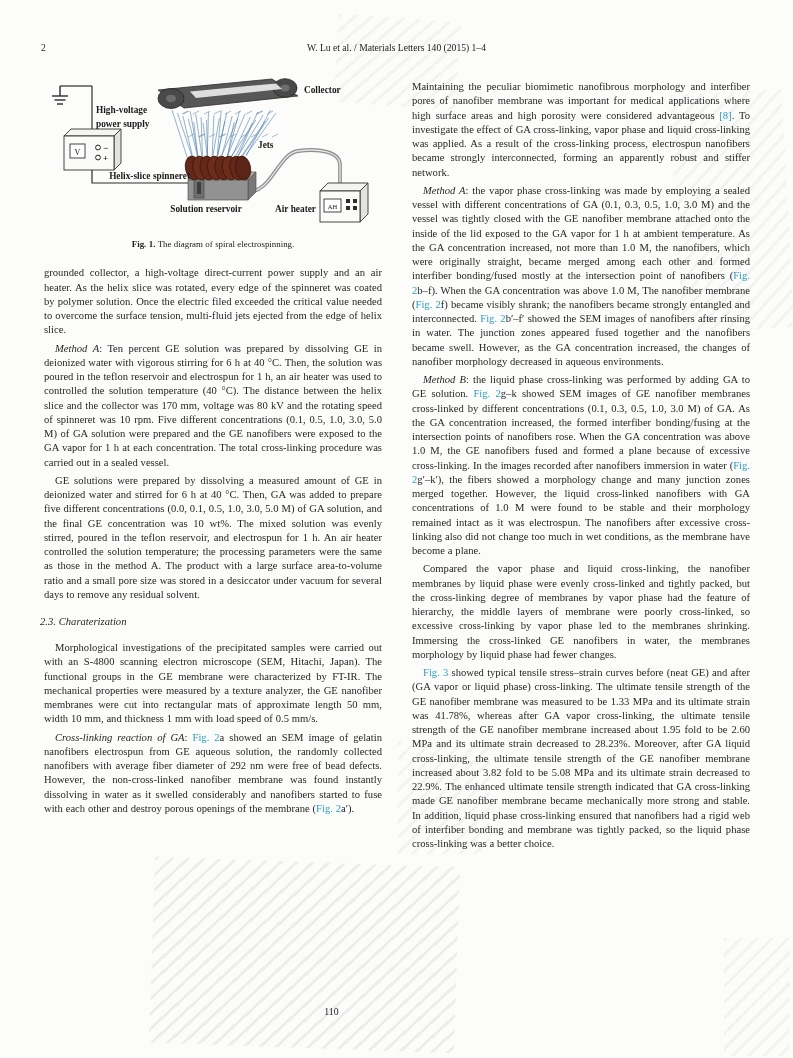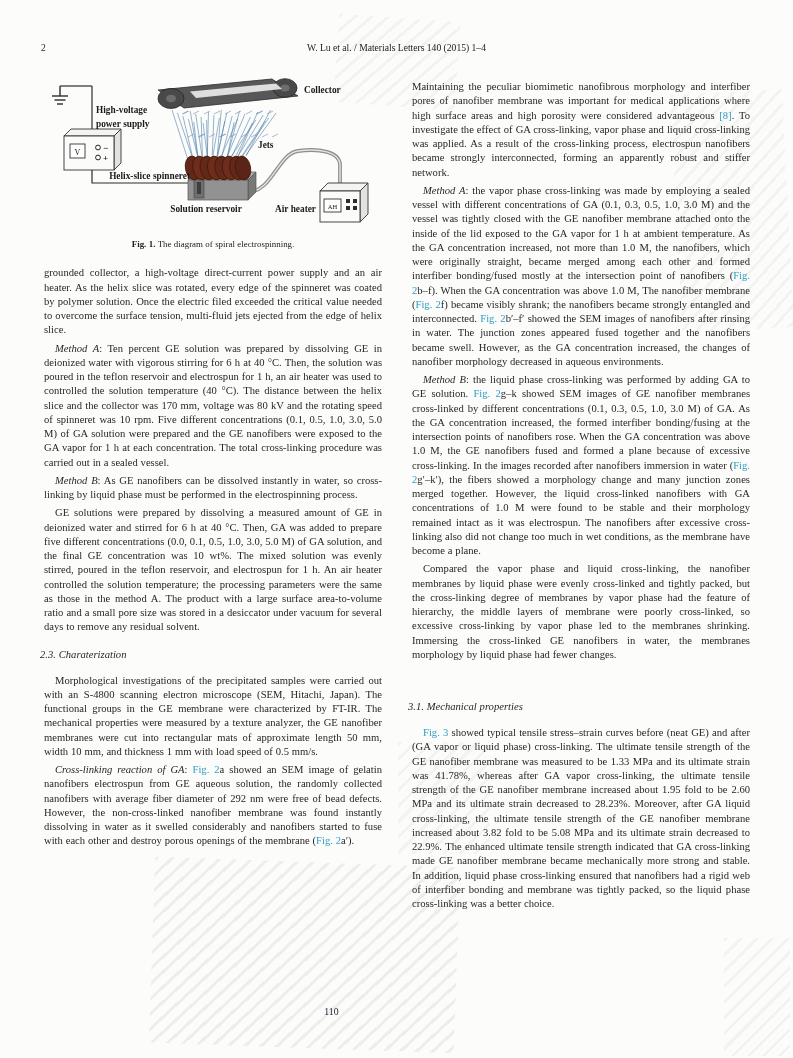--- a/index.html
+++ b/index.html
@@ -185,30 +185,28 @@
       <text class="fig-label" x="276" y="136" text-anchor="end">Air heater</text>
     </svg>
     <div class="caption">
       <span class="b">Fig. 1.</span>
       <span>The diagram of spiral electrospinning.</span>
     </div>
   </div>
   <div>
       <p class="para"><span>grounded collector, a high-voltage direct-current power supply and an air heater. As the helix slice was rotated, every edge of the spinneret was coated by polymer solution. Once the electric filed exceeded the critical value needed to overcome the surface tension, multi-fluid jets ejected from the edge of helix slice.</span></p>
       <p class="para indent"><span class="i">Method A</span><span>: Ten percent GE solution was prepared by dissolving GE in deionized water with vigorous stirring for 6 h at 40 °C. Then, the solution was poured in the teflon reservoir and electrospun for 1 h, an air heater was used to controlled the solution temperature (40 °C). The distance between the helix slice and the collector was 170 mm, voltage was 80 kV and the rotating speed of spinneret was 10 rpm. Five different concentrations (0.1, 0.5, 1.0, 3.0, 5.0 M) of GA solution were prepared and the GE nanofibers were exposed to the GA vapor for 1 h at each concentration. The total cross-linking procedure was carried out in a sealed vessel.</span></p>
-      <p class="para indent"><span class="i">Method B</span><span>: As GE nanofibers can be dissolved instantly in water, so cross-linking by liquid phase must be performed in the electrospinning process.</span></p>
       <p class="para indent"><span>GE solutions were prepared by dissolving a measured amount of GE in deionized water and stirred for 6 h at 40 °C. Then, GA was added to prepare five different concentrations (0.0, 0.1, 0.5, 1.0, 3.0, 5.0 M) of GA solution, and the final GE concentration was 10 wt%. The mixed solution was evenly stirred, poured in the teflon reservoir, and electrospun for 1 h. An air heater controlled the solution temperature; the processing parameters were the same as those in the method A. The product with a large surface area-to-volume ratio and a small pore size was stored in a desiccator under vacuum for several days to remove any residual solvent.</span></p>
       <h3 class="sec-heading">2.3. Charaterization</h3>
       <p class="para indent"><span>Morphological investigations of the precipitated samples were carried out with an S-4800 scanning electron microscope (SEM, Hitachi, Japan). The functional groups in the GE membrane were characterized by FT-IR. The mechanical properties were measured by a texture analyzer, the GE nanofiber membranes were cut into rectangular mats of approximate length 50 mm, width 10 mm, and thickness 1 mm with load speed of 0.5 mm/s.</span></p>
       <p class="para indent"><span class="i">Cross-linking reaction of GA</span><span>: </span><span class="link">Fig. 2</span><span>a showed an SEM image of gelatin nanofibers electrospun from GE aqueous solution, the randomly collected nanofibers with average fiber diameter of 292 nm were free of bead defects. However, the non-cross-linked nanofiber membrane was found instantly dissolving in water as it swelled considerably and nanofibers started to fuse with each other and destroy porous openings of the membrane (</span><span class="link">Fig. 2</span><span>a′).</span></p>
     </div>
 </div>
 
 <div id="right-col" class="col">
     <p class="para"><span>Maintaining the peculiar biomimetic nanofibrous morphology and interfiber pores of nanofiber membrane was important for medical applications where high surface areas and high porosity were considered advantageous </span><span class="link">[8]</span><span>. To investigate the effect of GA cross-linking, vapor phase and liquid cross-linking was applied. As a result of the cross-linking process, electrospun nanofibers became strongly interconnected, forming an apparently robust and stiffer network.</span></p>
     <p class="para indent"><span class="i">Method A</span><span>: the vapor phase cross-linking was made by employing a sealed vessel with different concentrations of GA (0.1, 0.3, 0.5, 1.0, 3.0 M) and the vessel was tightly closed with the GE nanofiber membrane attached onto the inside of the lid exposed to the GA vapor for 1 h at ambient temperature. As the GA concentration increased, not more than 1.0 M, the nanofibers, which were originally straight, became merged among each other and formed interfiber bonding/fused mostly at the intersection point of nanofibers (</span><span class="link">Fig. 2</span><span>b–f). When the GA concentration was above 1.0 M, The nanofiber membrane (</span><span class="link">Fig. 2</span><span>f) became visibly shrank; the nanofibers became strongly entangled and interconnected. </span><span class="link">Fig. 2</span><span>b′–f′ showed the SEM images of nanofibers after rinsing in water. The junction zones appeared fused together and the nanofibers became swell. However, as the GA concentration increased, the changes of nanofiber morphology decreased in aqueous environments.</span></p>
     <p class="para indent"><span class="i">Method B</span><span>: the liquid phase cross-linking was performed by adding GA to GE solution. </span><span class="link">Fig. 2</span><span>g–k showed SEM images of GE nanofiber membranes cross-linked by different concentrations (0.1, 0.3, 0.5, 1.0, 3.0 M) of GA. As the GA concentration increased, the formed interfiber bonding/fusing at the intersection points of nanofibers rose. When the GA concentration was above 1.0 M, the GE nanofibers fused and formed a plane because of excessive cross-linking. In the images recorded after nanofibers immersion in water (</span><span class="link">Fig. 2</span><span>g′–k′), the fibers showed a morphology change and many junction zones merged together. However, the liquid cross-linked nanofibers with GA concentrations of 1.0 M were found to be stable and their morphology remained intact as it was electrospun. The nanofibers after excessive cross-linking also did not change too much in wet conditions, as the membrane have become a plane.</span></p>
     <p class="para indent"><span>Compared the vapor phase and liquid cross-linking, the nanofiber membranes by liquid phase were evenly cross-linked and tightly packed, but the cross-linking degree of membranes by vapor phase had the feature of hierarchy, the middle layers of membrane were poorly cross-linked, so excessive cross-linking by vapor phase led to the membranes shrinking. Immersing the cross-linked GE nanofibers in water, the membranes morphology by liquid phase had fewer changes.</span></p>
-    <h3 class="sec-heading gap">3.1. Mechanical properties</h3>
     <p class="para indent"><span class="link">Fig. 3</span><span> showed typical tensile stress–strain curves before (neat GE) and after (GA vapor or liquid phase) cross-linking. The ultimate tensile strength of the GE nanofiber membrane was measured to be 1.33 MPa and its ultimate strain was 41.78%, whereas after GA vapor cross-linking, the ultimate tensile strength of the GE nanofiber membrane increased about 1.95 fold to be 2.60 MPa and its ultimate strain decreased to 28.23%. Moreover, after GA liquid cross-linking, the ultimate tensile strength of the GE nanofiber membrane increased about 3.82 fold to be 5.08 MPa and its ultimate strain decreased to 22.9%. The enhanced ultimate tensile strength indicated that GA cross-linking made GE nanofiber membrane became mechanically more strong and stable. In addition, liquid phase cross-linking ensured that nanofibers had a rigid web of interfiber bonding and membrane was tightly packed, so the liquid phase cross-linking was a better choice.</span></p>
   </div>
 
 <div class="footer">110</div>
 
 </body></html>

